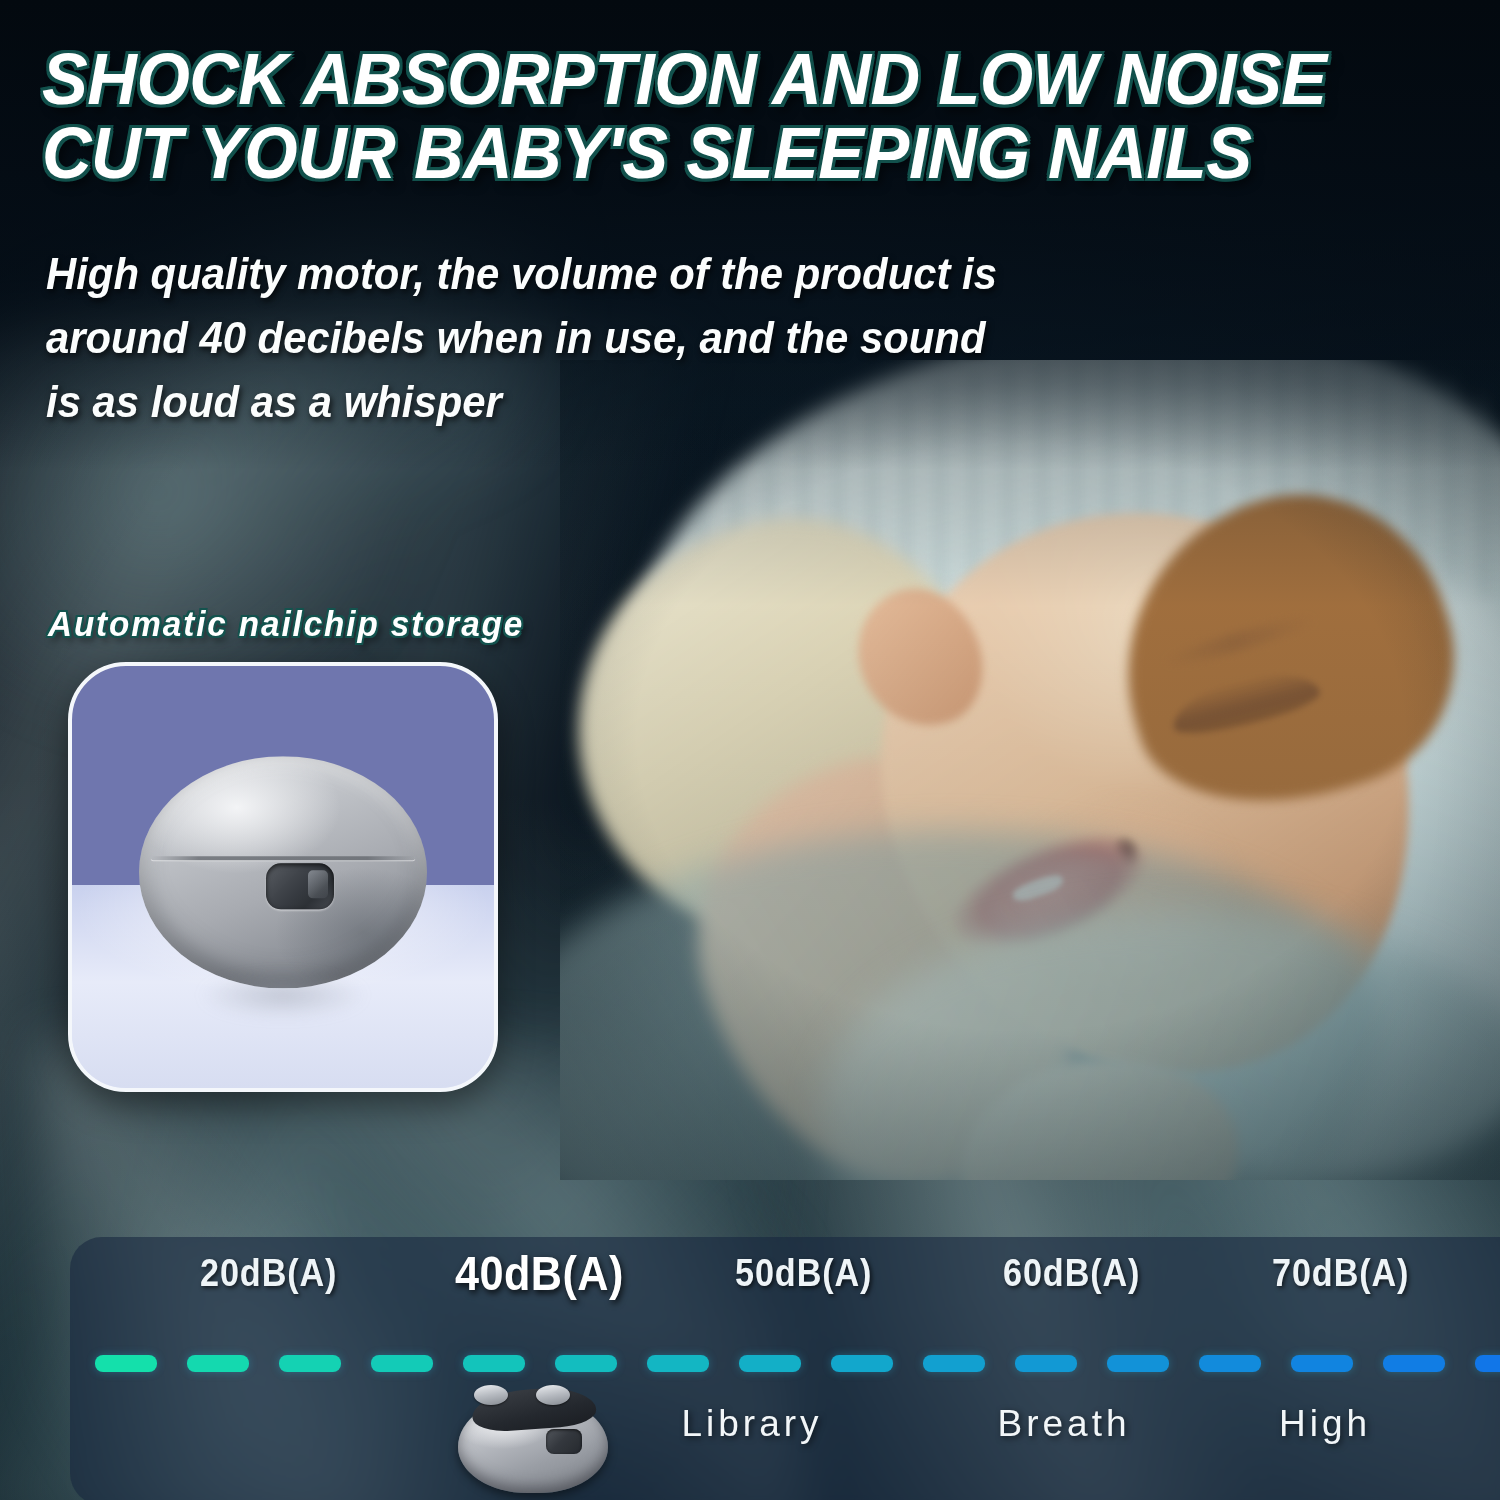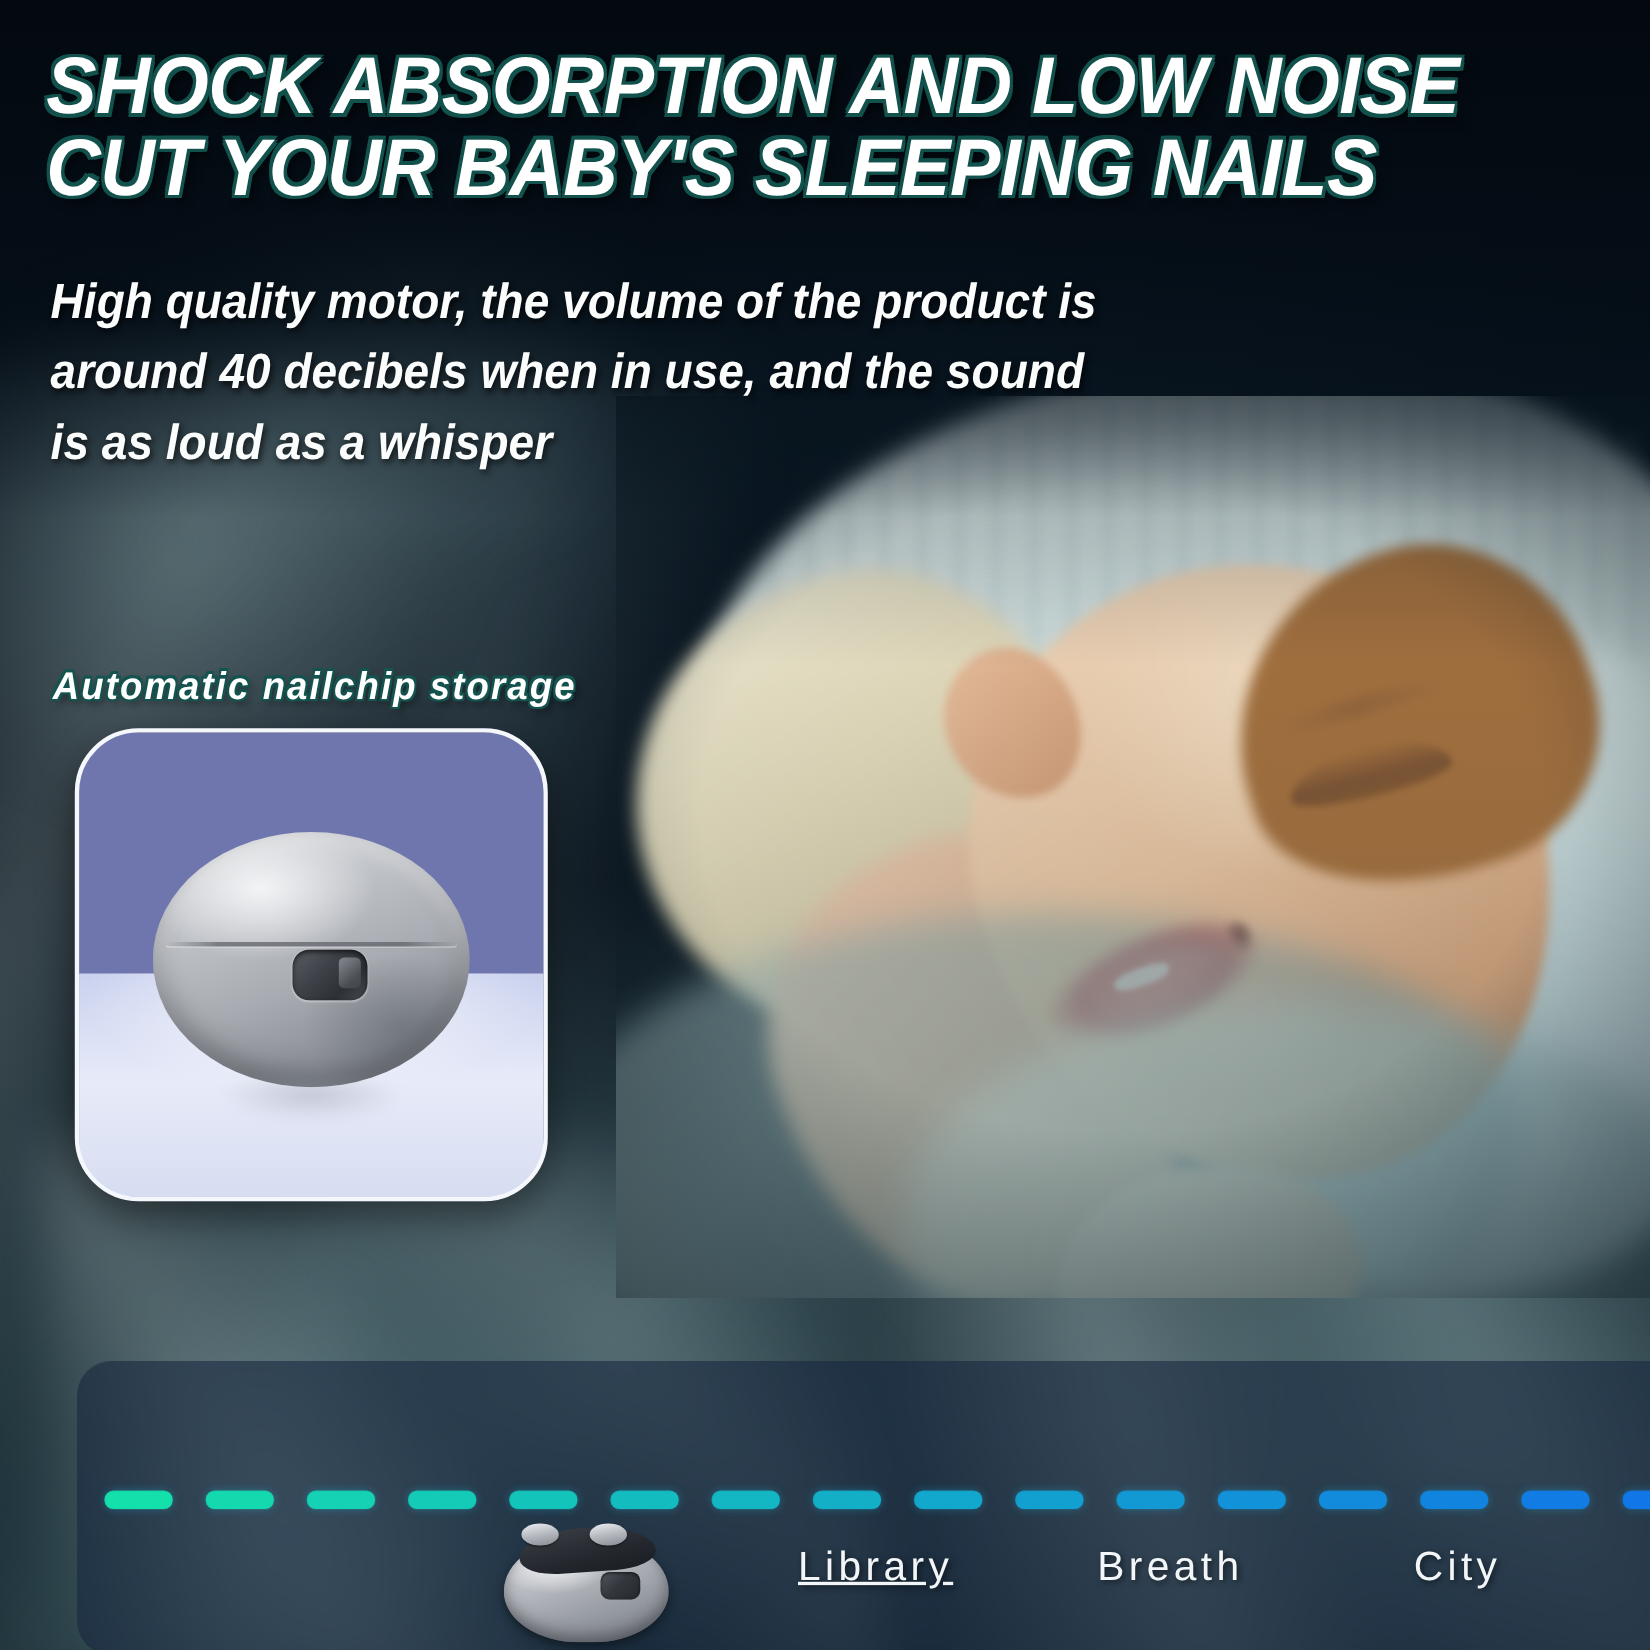--- a/index.html
+++ b/index.html
@@ -433,20 +433,27 @@
     <div class="device">
       <div class="device-body"></div>
       <div class="device-seam"></div>
       <div class="device-window"></div>
       <div class="device-reflection"></div>
     </div>
   </div>
 
   <div class="db-panel"></div>
 
+  <div class="db-labels" id="db-labels">
+      <div class="db-label" style="left: 130px;">20dB(A)</div>
+      <div class="db-label active" style="left: 385px;">40dB(A)</div>
+      <div class="db-label" style="left: 665px;">50dB(A)</div>
+      <div class="db-label" style="left: 933px;">60dB(A)</div>
+      <div class="db-label" style="left: 1202px;">70dB(A)</div>
+    </div>
 
   <div class="dash-row" id="dash-row">
       <div class="dash" style="left: 95px; background: rgb(20, 224, 171);"></div>
       <div class="dash" style="left: 187px; background: rgb(20, 217, 175);"></div>
       <div class="dash" style="left: 279px; background: rgb(20, 210, 179);"></div>
       <div class="dash" style="left: 371px; background: rgb(19, 203, 183);"></div>
       <div class="dash" style="left: 463px; background: rgb(19, 196, 187);"></div>
       <div class="dash" style="left: 555px; background: rgb(19, 189, 191);"></div>
       <div class="dash" style="left: 647px; background: rgb(19, 182, 195);"></div>
       <div class="dash" style="left: 739px; background: rgb(19, 175, 199);"></div>
@@ -454,23 +461,23 @@
       <div class="dash" style="left: 923px; background: rgb(18, 160, 208);"></div>
       <div class="dash" style="left: 1015px; background: rgb(18, 153, 212);"></div>
       <div class="dash" style="left: 1107px; background: rgb(18, 146, 216);"></div>
       <div class="dash" style="left: 1199px; background: rgb(18, 139, 220);"></div>
       <div class="dash" style="left: 1291px; background: rgb(17, 132, 224);"></div>
       <div class="dash" style="left: 1383px; background: rgb(17, 125, 228);"></div>
       <div class="dash" style="left: 1475px; background: rgb(17, 118, 232);"></div>
     </div>
 
   <div class="scene-labels" id="scene-labels">
-      <div class="scene-label" style="left: 796px; text-decoration: underline;">Library</div>
+      <div class="scene-label" style="left: 752px;">Library</div>
       <div class="scene-label" style="left: 1064px;">Breath</div>
-      <div class="scene-label" style="left: 1325px;">City</div>
+      <div class="scene-label" style="left: 1325px;">High</div>
     </div>
 
   <div class="mini-device">
     <div class="mini-body"></div>
     <div class="mini-top"></div>
     <div class="mini-knob k1"></div>
     <div class="mini-knob k2"></div>
     <div class="mini-window"></div>
   </div>
 

